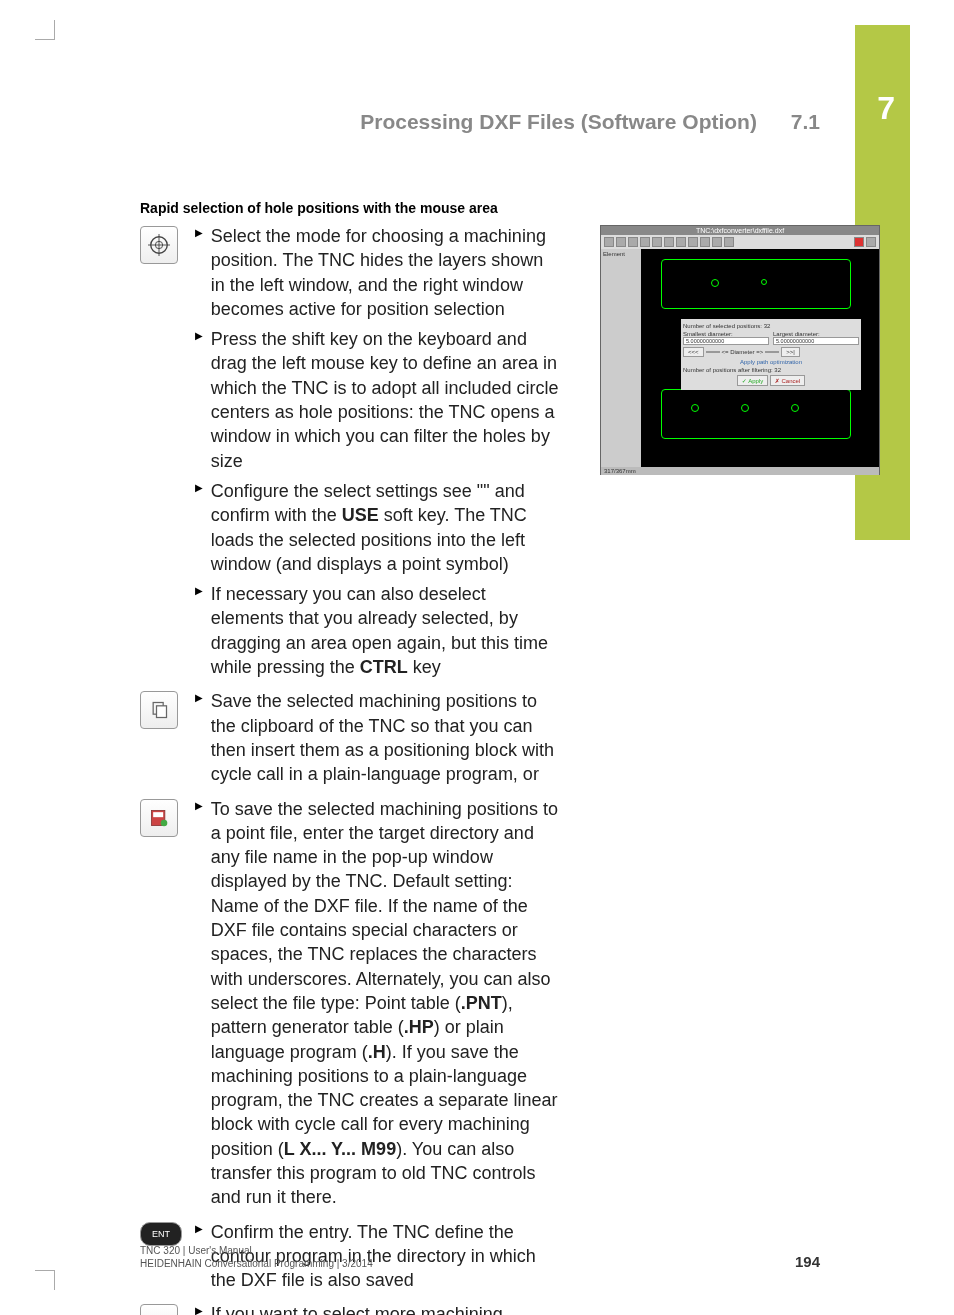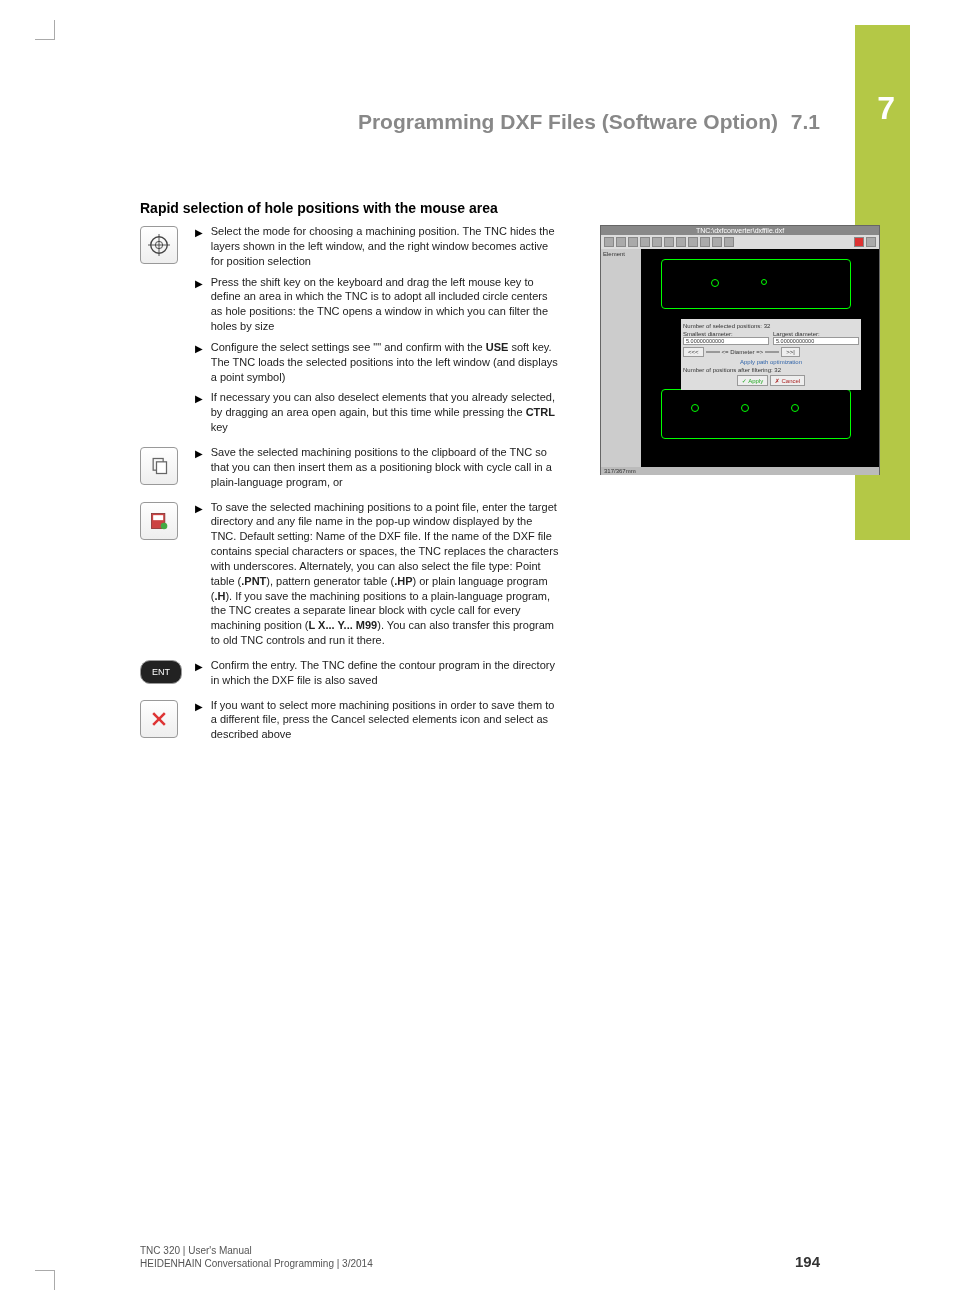--- a/index.html
+++ b/index.html
@@ -3,29 +3,29 @@
   <meta charset="utf-8">
   <style>
     * { margin: 0; padding: 0; box-sizing: border-box; }
     body { font-family: Arial, Helvetica, sans-serif; background: #fff; width: 954px; height: 1315px; position: relative; }
     .page { position: absolute; left: 40px; top: 0; width: 870px; height: 1315px; }
     .crop-tl { position: absolute; left: -5px; top: 20px; width: 20px; height: 20px; border-right: 1px solid #aaa; border-bottom: 1px solid #aaa; }
     .crop-bl { position: absolute; left: -5px; bottom: 25px; width: 20px; height: 20px; border-right: 1px solid #aaa; border-top: 1px solid #aaa; }
     .green-tab { position: absolute; right: 0; top: 25px; width: 55px; height: 515px; background: #b4c846; }
     .chapter-num { position: absolute; right: 15px; top: 65px; color: #fff; font-size: 32px; font-weight: bold; }
     .header-line { position: absolute; left: 100px; top: 110px; right: 90px; font-size: 21px; font-weight: bold; color: #888; text-align: right; }
-    .sec-num { margin-left: 7px; }
+    .sec-num { margin-left: 28px; }
     .content { position: absolute; left: 100px; top: 200px; width: 420px; }
     .section-title { font-size: 14px; font-weight: bold; margin-bottom: 8px; }
     .step-row { display: flex; margin-bottom: 4px; }
     .icon-col { width: 55px; flex-shrink: 0; }
     .text-col { flex: 1; }
     .bullet-row { display: flex; align-items: flex-start; margin-bottom: 6px; }
     .bullet { flex-shrink: 0; margin-right: 8px; font-size: 10px; margin-top: 3px; }
-    .bullet-text { font-size: 11px; line-height: 1.35; color: #222; }
+    .bullet-text { font-size: 18px; line-height: 1.35; color: #222; }
     .key-icon { width: 38px; height: 38px; border: 1px solid #999; border-radius: 4px; background: linear-gradient(#fff,#eee); display: flex; align-items: center; justify-content: center; font-size: 8px; margin-top: 2px; }
     .key-dark { background: #222; color: #fff; font-size: 9px; width: 42px; height: 24px; border-radius: 10px; }
     .screenshot { position: absolute; left: 560px; top: 225px; width: 280px; height: 250px; border: 1px solid #666; background: #000; }
     .ss-title { background: #888; color: #fff; font-size: 7px; text-align: center; padding: 1px; }
     .ss-toolbar { background: #ddd; height: 14px; display: flex; gap: 2px; padding: 1px 3px; align-items: center; }
     .tbicon { width: 10px; height: 10px; background: #aaa; border: 1px solid #888; }
     .tbx { width: 10px; height: 10px; background: #d33; border: 1px solid #888; margin-left: auto; }
     .ss-body { display: flex; height: 218px; }
     .ss-side { width: 40px; background: #ccc; font-size: 6px; padding: 2px; color: #333; }
     .ss-main { flex: 1; background: #000; position: relative; }
@@ -44,21 +44,21 @@
 
 <div class="page">
   <div class="crop-tl"></div>
   <div class="crop-bl"></div>
 
   <div class="green-tab">
     <div class="chapter-num">7</div>
   </div>
 
   <div class="header-line">
-    <span>Programming DXF Files (Software Option)</span>
+    <span>Processing DXF Files (Software Option)</span>
     <span class="sec-num">7.1</span>
   </div>
 
   <div class="content">
     <div class="section-title">Rapid selection of hole positions with the mouse area</div>
 
     <div class="step-row">
       <div class="icon-col">
         <div class="key-icon">
           <svg width="22" height="22" viewBox="0 0 24 24">

